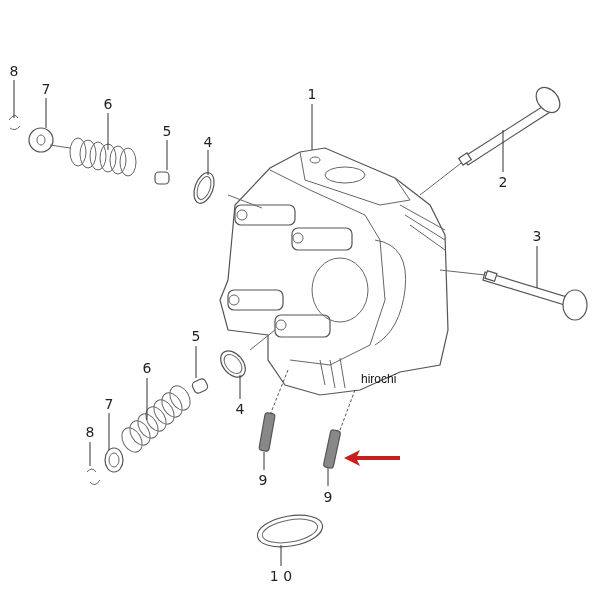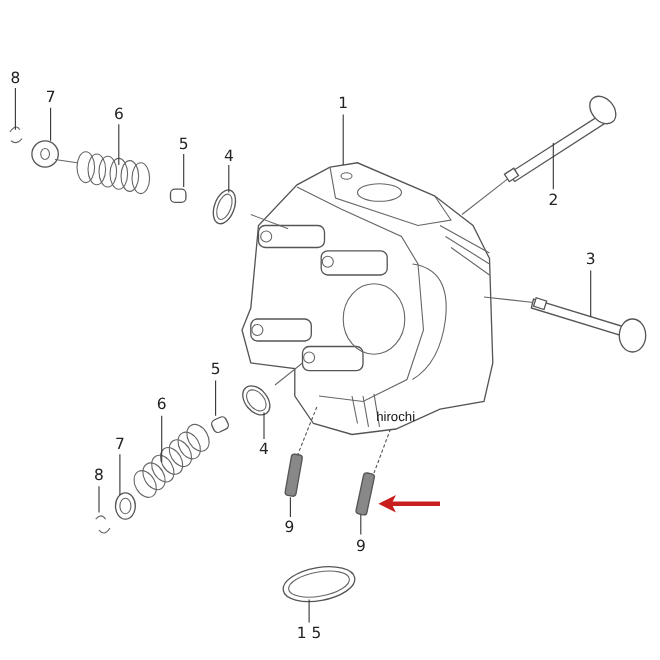--- a/index.html
+++ b/index.html
@@ -138,16 +138,16 @@
   <span class="callout" style="left:167px;top:131px">5</span>
   <span class="callout" style="left:196px;top:336px">5</span>
   <span class="callout" style="left:108px;top:104px">6</span>
   <span class="callout" style="left:147px;top:368px">6</span>
   <span class="callout" style="left:46px;top:89px">7</span>
   <span class="callout" style="left:109px;top:404px">7</span>
   <span class="callout" style="left:14px;top:71px">8</span>
   <span class="callout" style="left:90px;top:432px">8</span>
   <span class="callout" style="left:263px;top:480px">9</span>
   <span class="callout" style="left:328px;top:497px">9</span>
-  <span class="callout" style="left:281px;top:576px">1 5</span>
+  <span class="callout" style="left:281px;top:576px">1 0</span>
 
-  <span class="watermark" style="left:342px;top:373px">hirochi</span>
+  <span class="watermark" style="left:361px;top:373px">hirochi</span>
 </div>
 
 </body></html>

